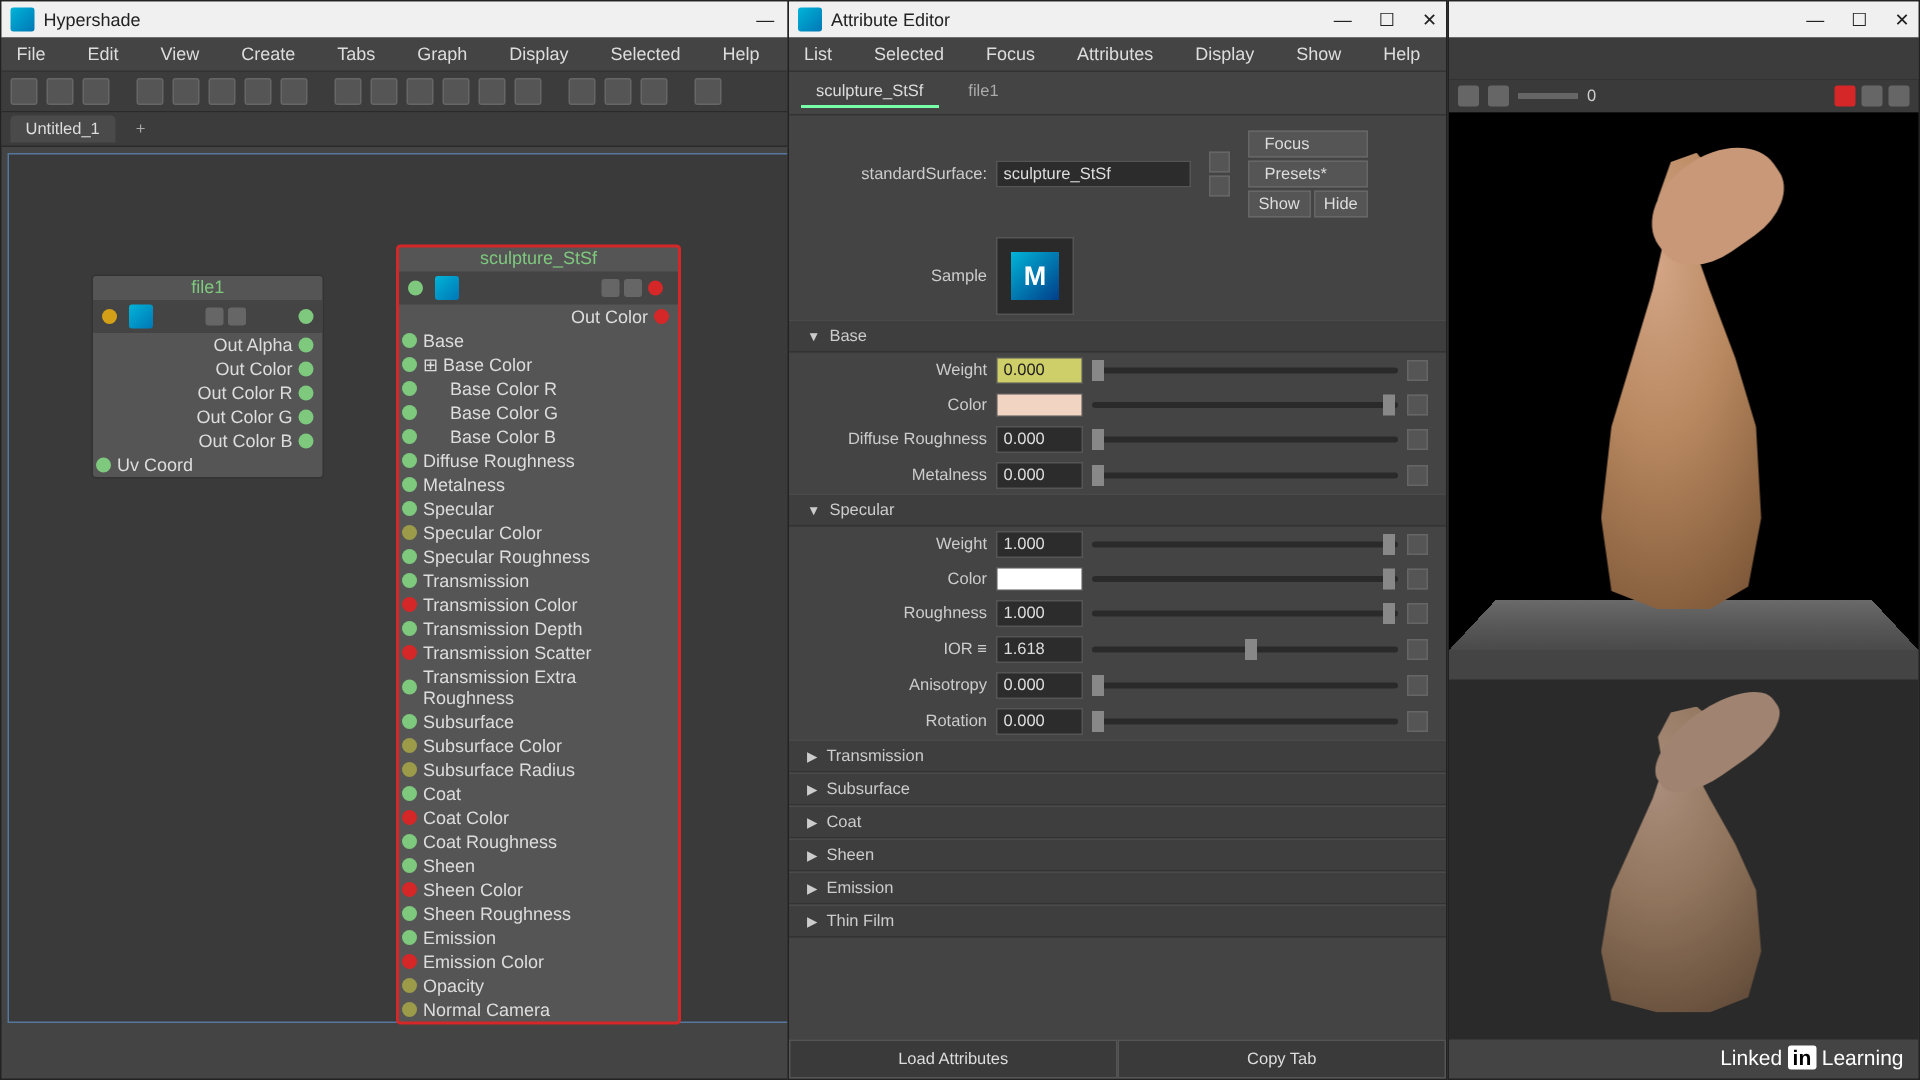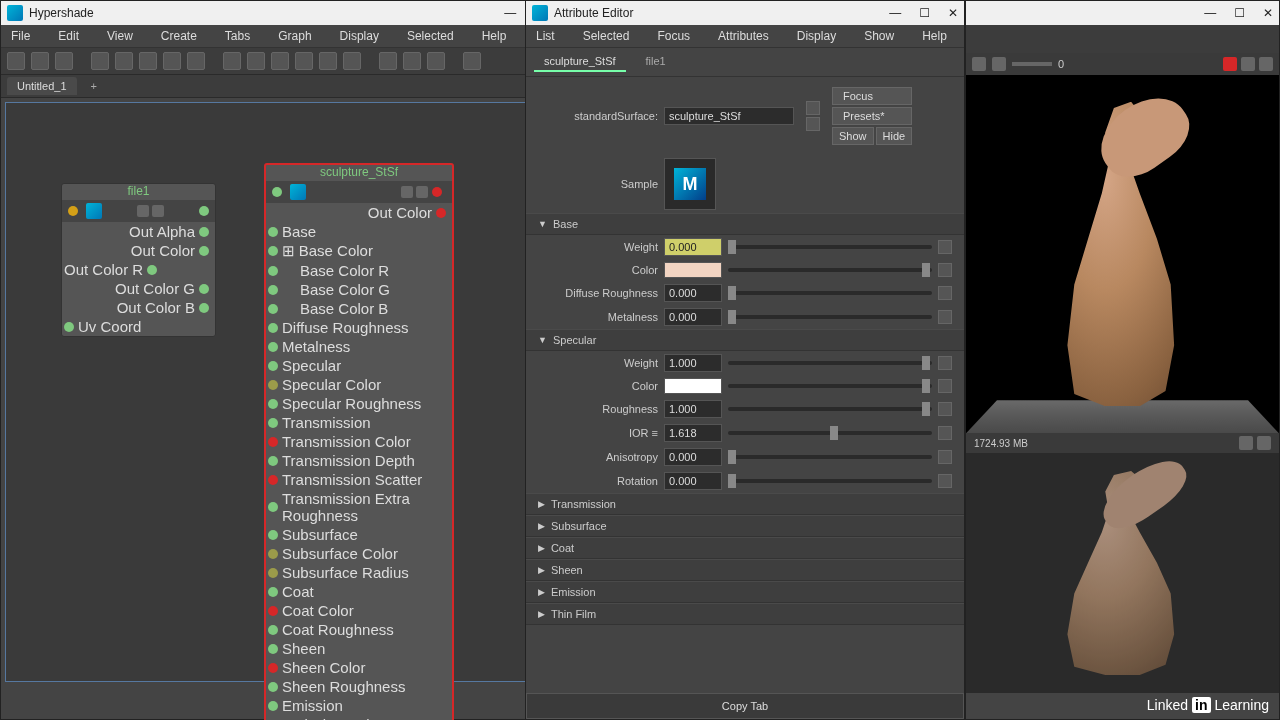--- a/index.html
+++ b/index.html
@@ -13,21 +13,21 @@
 .menubar span { color: #ddd; font-size: 12px; cursor: pointer; }
 .toolbar { background: #3c3c3c; padding: 4px 6px; display: flex; gap: 6px; border-bottom: 1px solid #2a2a2a; }
 .tool-icon { width: 18px; height: 18px; background: #555; border: 1px solid #666; border-radius: 2px; }
 .tabs { background: #3c3c3c; padding: 2px 6px; display: flex; gap: 8px; border-bottom: 1px solid #2a2a2a; }
 .tab { padding: 3px 10px; background: #4a4a4a; color: #ddd; border-radius: 3px 3px 0 0; font-size: 11px; }
 .node-canvas { position: relative; background: #3a3a3a; border: 1px solid #5678a0; margin: 4px; height: 580px; }
 .node { position: absolute; background: #555; border: 1px solid #333; border-radius: 3px; }
 .node-header { background: #444; padding: 3px 6px; display: flex; align-items: center; gap: 4px; }
 .node-header-icon { width: 16px; height: 16px; background: linear-gradient(135deg,#00b4d8,#0077b6); border-radius: 2px; }
 .node-title { color: #7fc97f; font-size: 12px; padding-bottom: 2px; text-align: center; }
-.node-row { display: flex; align-items: center; padding: 1px 6px 1px 2px; font-size: 15px; color: #ddd; }
+.node-row { display: flex; align-items: center; padding: 1px 6px 1px 2px; font-size: 12px; color: #ddd; }
 .port { width: 10px; height: 10px; border-radius: 50%; margin-right: 4px; flex-shrink: 0; }
 .port-green { background: #7fc97f; }
 .port-red { background: #d62728; }
 .port-olive { background: #9b9b4a; }
 .port-out { margin-left: auto; margin-right: 0; }
 .node-selected { border: 2px solid #d62728; }
 .attr-panel { position: absolute; left: 525px; top: 0; width: 440px; height: 720px; background: #444; border: 1px solid #222; }
 .attr-tabs { padding: 4px 8px; display: flex; gap: 10px; border-bottom: 1px solid #333; }
 .attr-tab { padding: 3px 10px; color: #ddd; font-size: 11px; border-bottom: 2px solid #7fa; }
 .attr-tab.inactive { border-bottom: none; color: #aaa; }
@@ -123,21 +123,21 @@
       </div>
       <div id="file-outputs">
           <div class="node-row" style="justify-content: flex-end;">
             <span>Out Alpha</span>
             <div class="port port-green port-out" style="margin-left:4px;"></div>
           </div>
           <div class="node-row" style="justify-content: flex-end;">
             <span>Out Color</span>
             <div class="port port-green port-out" style="margin-left:4px;"></div>
           </div>
-          <div class="node-row" style="">
+          <div class="node-row" style="justify-content: flex-end;">
             <span>Out Color R</span>
             <div class="port port-green port-out" style="margin-left:4px;"></div>
           </div>
           <div class="node-row" style="justify-content: flex-end;">
             <span>Out Color G</span>
             <div class="port port-green port-out" style="margin-left:4px;"></div>
           </div>
           <div class="node-row" style="justify-content: flex-end;">
             <span>Out Color B</span>
             <div class="port port-green port-out" style="margin-left:4px;"></div>
@@ -439,20 +439,21 @@
         <span class="tri">▶</span>
         <span>Emission</span>
       </div>
       <div class="section-head">
         <span class="tri">▶</span>
         <span>Thin Film</span>
       </div>
     </div>
 
   <div class="footer-btns">
+    <div class="footer-btn">Load Attributes</div>
     <div class="footer-btn">Copy Tab</div>
   </div>
 </div>
 
 <div class="window" style="left:965px;top:0;width:315px;height:720px;">
   <div class="titlebar" style="justify-content:flex-end;">
     <div class="win-ctrl">
         <span>—</span>
         <span>☐</span>
         <span>✕</span>
@@ -472,27 +473,20 @@
         <div class="vp-icon"></div>
       </div>
     </div>
     <div class="statue" style="margin-top:22px;height:calc(100% - 22px);background:#000;">
       <div class="ground"></div>
       <div class="sculpture-shape"></div>
       <div class="sculpture-arm"></div>
     </div>
   </div>
 
-  <div style="position:absolute;top:432px;left:0;right:0;background:#3a3a3a;padding:3px 8px;font-size:10px;color:#ccc;display:flex;align-items:center;">
-    <span>1724.93 MB</span>
-    <div style="margin-left:auto;display:flex;gap:4px;">
-      <div class="vp-icon"></div>
-      <div class="vp-icon"></div>
-    </div>
-  </div>
 
   <div class="viewport" style="left:0;top:452px;width:100%;height:240px;background:#2a2a2a;">
     <div class="statue">
       <div class="sculpture-shape" style="filter:brightness(0.85) grayscale(0.3);"></div>
       <div class="sculpture-arm" style="filter:brightness(0.85) grayscale(0.3);"></div>
     </div>
   </div>
 
   <div class="branding">
     <span>Linked</span>

